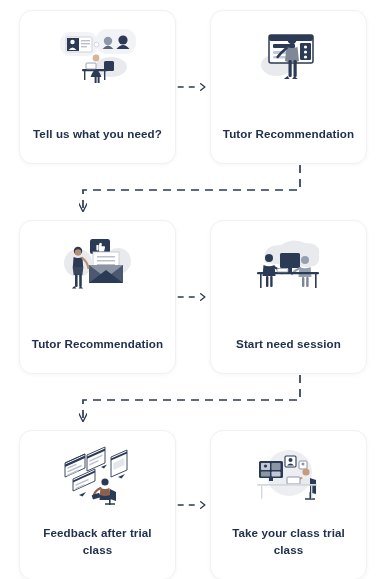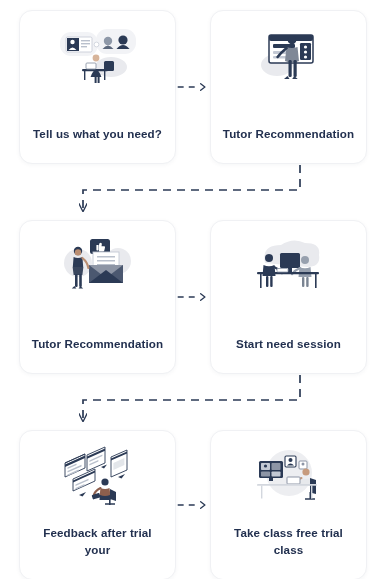--- a/index.html
+++ b/index.html
@@ -304,21 +304,21 @@
           <circle cx="50" cy="37" r="3.6" fill="#2b3a55"></circle>
           <path d="M45.5 43 q4.6 2.2 9 0 l1 8 h-11 z" fill="#8d5f4d"></path>
           <path d="M45 50 q5 2 10 0 l0.5 5 h-11 z" fill="#2b3a55"></path>
           <path d="M45.5 43 q-6 3 -7 8" fill="none" stroke="#8d5f4d" stroke-width="2" stroke-linecap="round"></path>
           <rect x="37" y="49" width="8" height="4.5" rx="0.8" fill="#2b3a55" transform="rotate(-18 41 51)"></rect>
           <path d="M55 44 l6 3 l0 9 l-6 -2 z" fill="#2b3a55"></path>
           <rect x="54" y="54" width="1.6" height="6" fill="#2b3a55"></rect>
           <path d="M50 59 h10" stroke="#2b3a55" stroke-width="1.4" fill="none"></path>
         </svg>
       </div>
-      <div class="card-label">Feedback after trial your</div>
+      <div class="card-label">Feedback after trial class</div>
     </div>
 
     <div class="h-arrow h-arrow-r3">
       <svg width="40" height="12" viewBox="0 0 40 12">
         <path d="M 2 6 L 28 6" fill="none" stroke="#2b3a55" stroke-width="1.7" stroke-dasharray="7 6"></path>
         <path d="M 29 2.2 L 34 6 L 29 9.8" fill="none" stroke="#2b3a55" stroke-width="1.6" stroke-linecap="round" stroke-linejoin="round"></path>
       </svg>
     </div>
 
     <div class="card card-r3c2">
@@ -347,17 +347,17 @@
           <rect x="62.5" y="45" width="1.6" height="7" fill="#2b3a55"></rect>
           <path d="M58 52 h10" stroke="#2b3a55" stroke-width="1.3" fill="none"></path>
 
           <rect x="40" y="30" width="13" height="7" rx="0.8" fill="#ffffff" stroke="#8d95a5" stroke-width="1"></rect>
 
           <rect x="10" y="37" width="60" height="1.8" rx="0.9" fill="#d3d7de"></rect>
           <rect x="14" y="38.5" width="1.4" height="13" fill="#d3d7de"></rect>
           <rect x="64" y="38.5" width="1.4" height="13" fill="#d3d7de"></rect>
         </svg>
       </div>
-      <div class="card-label">Take class free trial class</div>
+      <div class="card-label">Take your class trial class</div>
     </div>
 
   </div>
 </div>
 
 </body></html>

